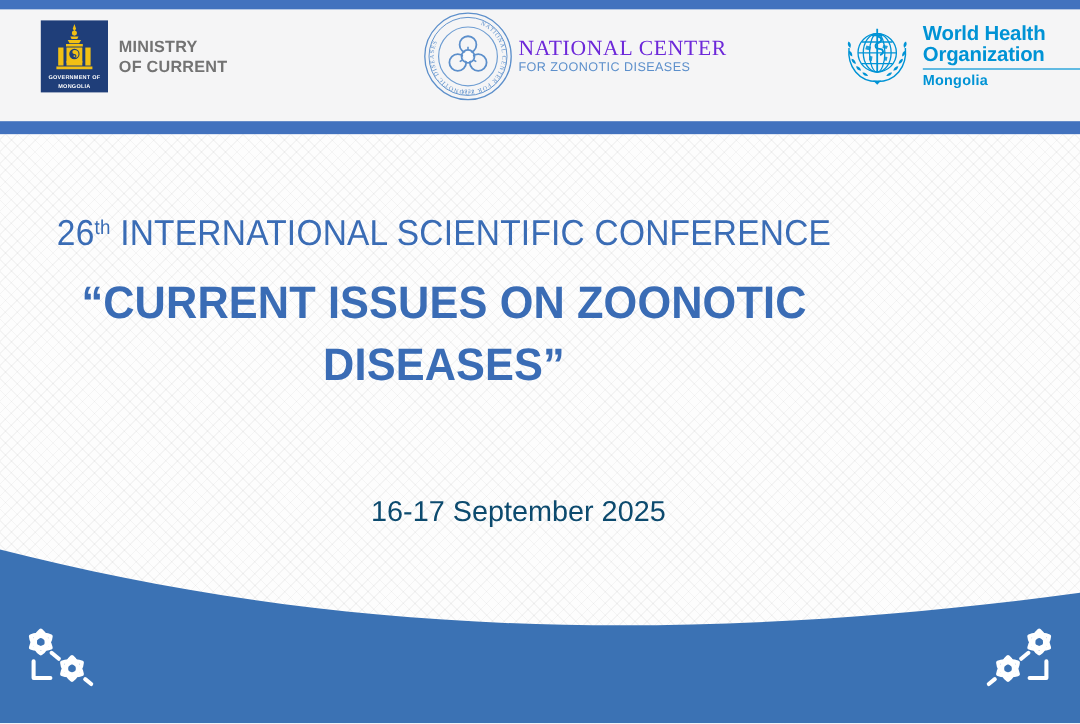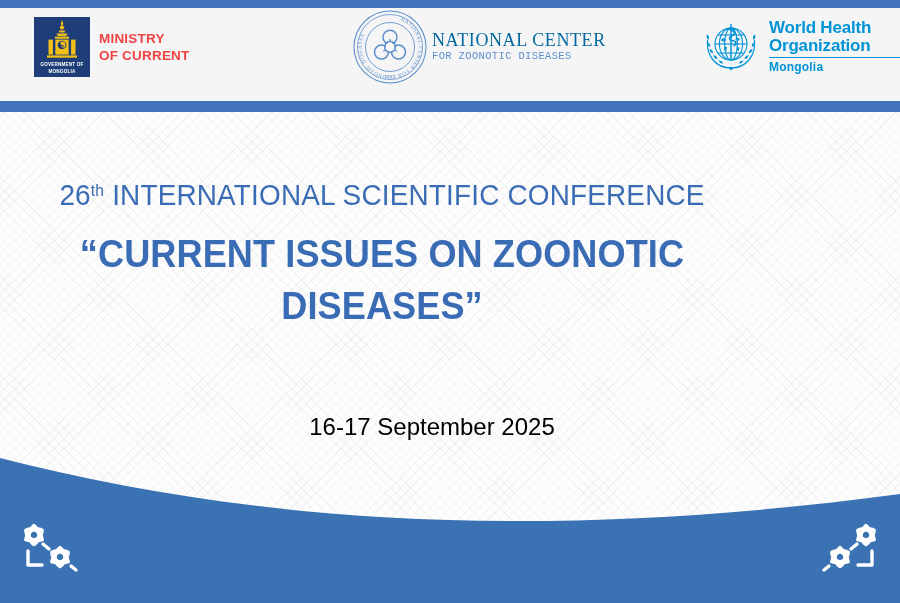--- a/index.html
+++ b/index.html
@@ -68,39 +68,39 @@
     color: #ffffff;
     font-size: 4.6px;
     font-weight: bold;
     letter-spacing: .2px;
     line-height: 6px;
     text-align: center;
     margin-top: 1px;
   }
   .moh-text {
     margin-left: 9px;
-    color: #ef4444;
+    color: #737373;
     font-size: 13.5px;
     font-weight: bold;
     line-height: 17px;
     letter-spacing: .2px;
   }
 
   
   .ncz-wrap { display: flex; align-items: center; }
   .ncz-text { margin-left: 4px; }
   .ncz-l1 {
     font-family: "Liberation Serif", serif;
-    color: #0369a1;
+    color: #6d28d9;
     font-size: 18px;
     letter-spacing: .6px;
     line-height: 19px;
   }
   .ncz-l2 {
-    font-family: Liberation Mono, monospace;
+    font-family: Liberation Sans, sans-serif;
     color: #5C8FCB;
     font-size: 10.5px;
     letter-spacing: .35px;
     line-height: 13px;
   }
 
   
   .who-wrap { display: flex; align-items: center; }
   .who-text { margin-left: 7px; }
   .who-name {
@@ -131,21 +131,21 @@
     background-image:
       repeating-linear-gradient(45deg,
         rgba(0,0,0,0.035) 0 1px, rgba(0,0,0,0) 1px 7px),
       repeating-linear-gradient(-45deg,
         rgba(0,0,0,0.035) 0 1px, rgba(0,0,0,0) 1px 7px);
   }
 
   
   .title-block {
     position: absolute;
-    left: 12px; top: 175px;
+    left: 0; top: 175px;
     width: 740px;
     text-align: center;
   }
   .title-line1 {
     color: #3A6CB5;
     font-size: 30px;
     letter-spacing: .2px;
     line-height: 40px;
     transform: scaleX(.93);
   }
@@ -163,21 +163,21 @@
     letter-spacing: .1px;
     margin-top: 8px;
     transform: scaleX(.95);
   }
 
   .date-block {
     position: absolute;
     left: 0; top: 411px;
     width: 864px;
     text-align: center;
-    color: #000000;
+    color: #0c4a6e;
     font-size: 24px;
     line-height: 31px;
   }
 
   
   .wave {
     position: absolute;
     left: 0; bottom: 0;
     width: 900px; height: 150px;
   }

